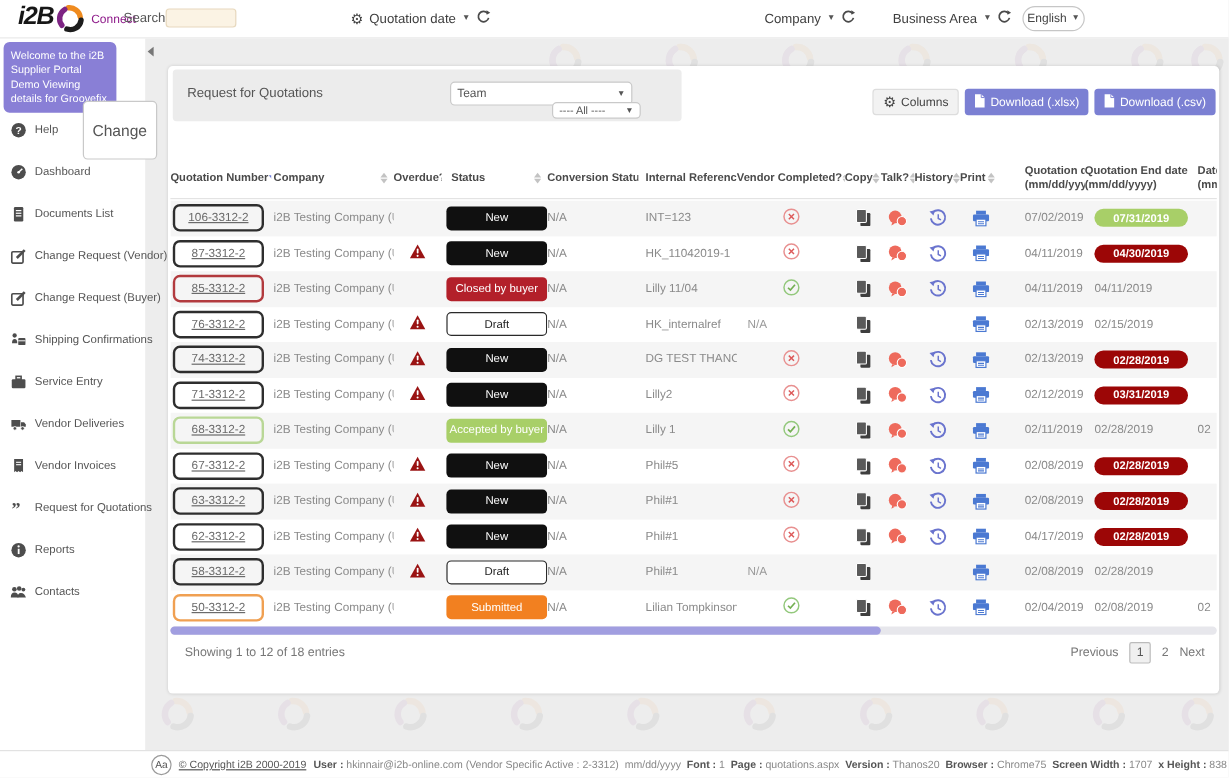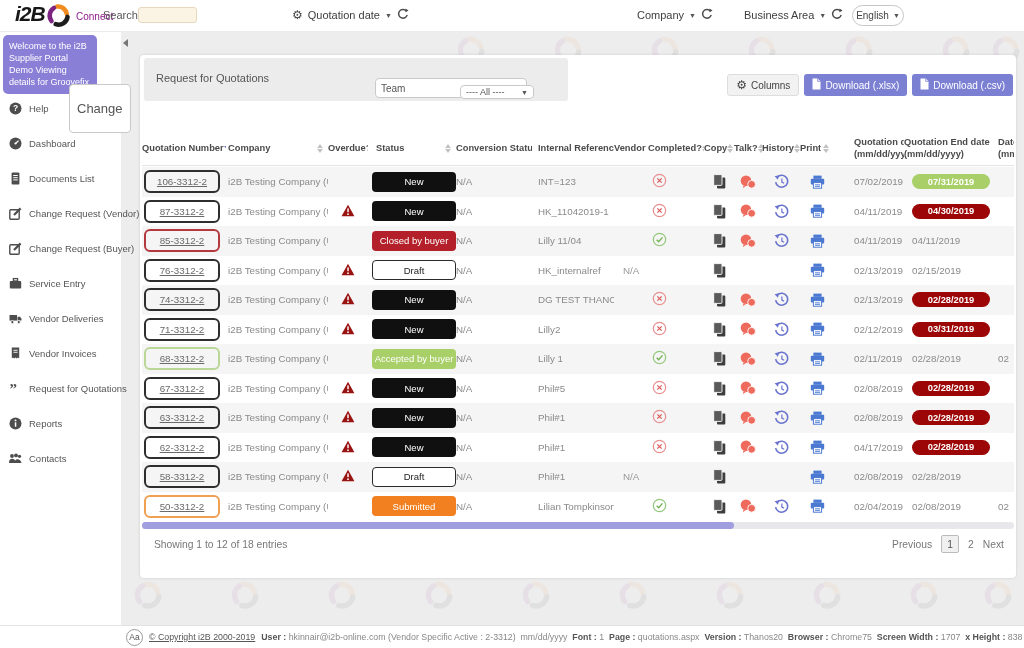--- a/index.html
+++ b/index.html
@@ -29,21 +29,21 @@
   .side-item{height:35px;display:flex;align-items:center;padding-left:8px;gap:6px;font-size:9.5px;color:#555;cursor:pointer;white-space:nowrap}
   .sicon{width:15px;display:flex;justify-content:center;flex:none}
   
   #main{position:absolute;top:32px;left:121px;width:903px;height:593px;background:#ededed;overflow:hidden}
   .collapse{position:absolute;left:2px;top:7px;width:0;height:0;border-top:4px solid transparent;border-bottom:4px solid transparent;border-right:5px solid #777;cursor:pointer}
   .wm{position:absolute;z-index:0}
   #panel{position:absolute;left:19px;top:23px;width:876px;height:523px;background:#fff;border-radius:4px;box-shadow:0 0 3px rgba(0,0,0,.14);z-index:2;overflow:hidden}
   .phead{position:absolute;left:4px;top:3px;width:424px;height:43px;background:#ececec;border-radius:3px}
   .ptitle{position:absolute;left:12px;top:14px;font-size:11px;color:#555}
   .fselect{background:#fff;border:1px solid #c9c9c9;border-radius:4px;color:#555;display:flex;align-items:center;justify-content:space-between;padding:0 5px;cursor:pointer}
-  .team-select{position:absolute;left:231px;top:20px;width:152px;height:20px;font-size:10px}
+  .team-select{position:absolute;left:231px;top:10px;width:152px;height:20px;font-size:10px}
   .all-select{position:absolute;left:316px;top:27px;width:74px;height:14px;font-size:9px}
   .pbuttons{position:absolute;right:3px;top:19px;display:flex;gap:5px}
   .btn{height:22px;border-radius:3px;display:flex;align-items:center;gap:4px;padding:0 8px;font-size:10px;cursor:pointer;border:none}
   .btn-cols{background:#f2f2f2;border:1px solid #ddd;color:#444}
   .btn-dl{background:var(--accent);color:#fff}
   
   #thead{position:absolute;left:2px;top:77px;width:872px;height:34px;display:flex;border-bottom:1px solid #e3e3e3;overflow:hidden}
   .hcell{display:flex;align-items:center;justify-content:space-between;flex:none;font-size:9.3px;font-weight:bold;color:#4a4a4a;padding-right:5px;overflow:hidden;white-space:nowrap}
   .hlabel{line-height:1.2}
   .sort{display:inline-flex;flex-direction:column;flex:none}
@@ -178,20 +178,31 @@
             <svg width="13" height="13" viewBox="0 0 13 13">
               <rect x="0.8" y="2.8" width="9.4" height="9.4" rx="1" fill="none" stroke="#4d4d4d" stroke-width="1.4"></rect>
               <line x1="5" y1="8" x2="11.6" y2="1.4" stroke="#4d4d4d" stroke-width="2.2"></line>
             </svg>
           </span>
           <span class="slabel">Change Request (Buyer)</span>
         </div>
         <div class="side-item">
           <span class="sicon">
             <svg width="13" height="13" viewBox="0 0 13 13">
+              <circle cx="3.2" cy="2.6" r="1.8" fill="#4d4d4d"></circle>
+              <path d="M1 9 Q1 5.5 3.2 5.5 Q5.4 5.5 5.4 9 Z" fill="#4d4d4d"></path>
+              <rect x="6.2" y="4.6" width="6" height="6" rx="0.8" fill="#4d4d4d"></rect>
+              <line x1="6.2" y1="7" x2="12.2" y2="7" stroke="#fff" stroke-width="0.8"></line>
+            </svg>
+          </span>
+          <span class="slabel">Shipping Confirmations</span>
+        </div>
+        <div class="side-item">
+          <span class="sicon">
+            <svg width="13" height="13" viewBox="0 0 13 13">
               <rect x="0.8" y="4" width="11.4" height="7.6" rx="1" fill="#4d4d4d"></rect>
               <rect x="4.4" y="1.6" width="4.2" height="2.4" fill="none" stroke="#4d4d4d" stroke-width="1.3"></rect>
             </svg>
           </span>
           <span class="slabel">Service Entry</span>
         </div>
         <div class="side-item">
           <span class="sicon">
             <svg width="13" height="13" viewBox="0 0 13 13">
               <rect x="0.5" y="3" width="7.5" height="5.6" fill="#4d4d4d"></rect>

